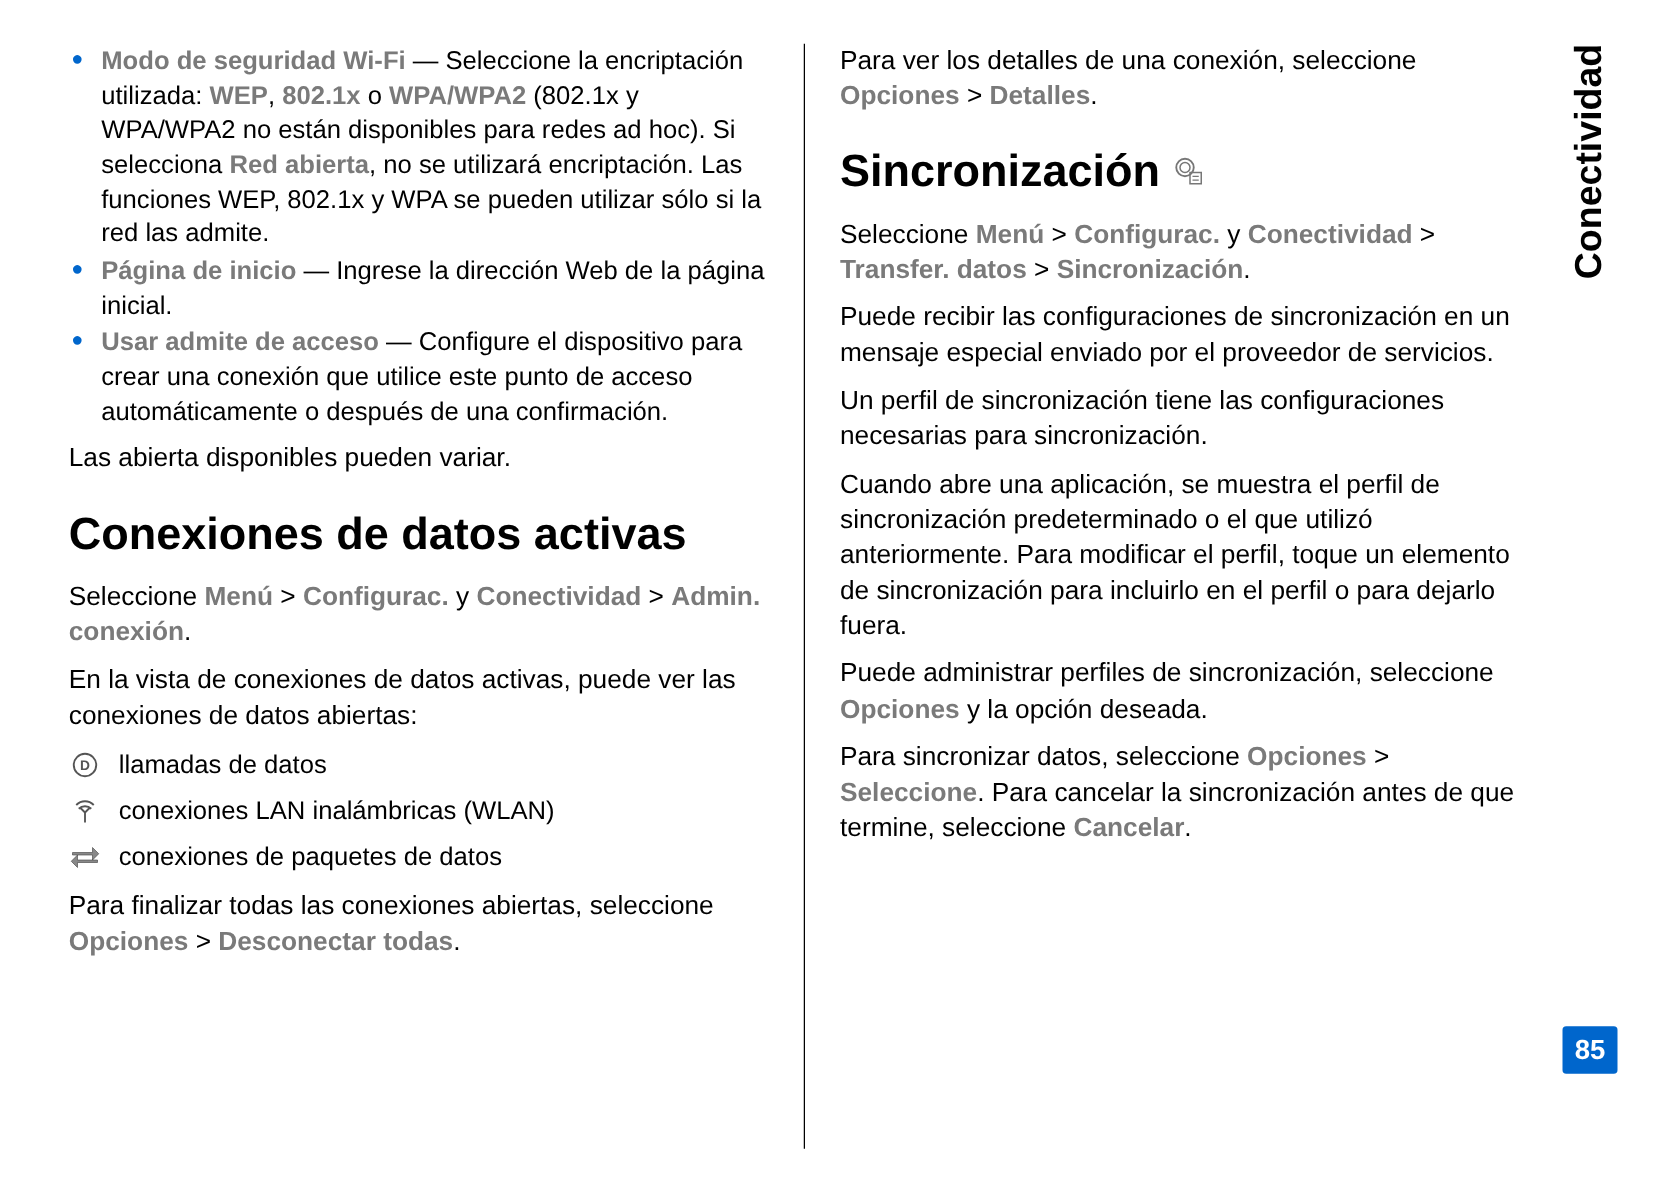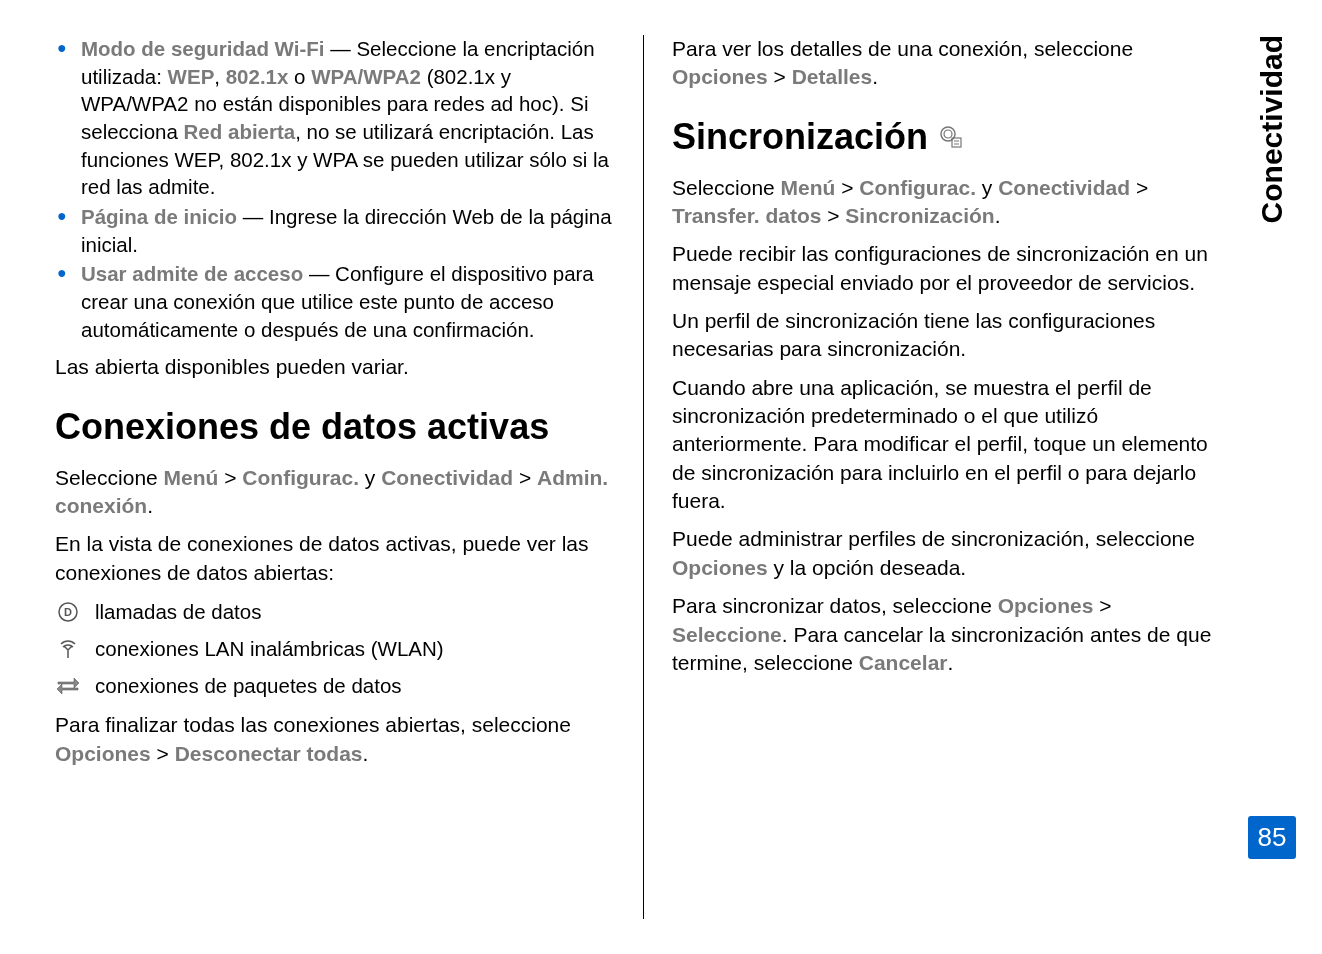--- a/index.html
+++ b/index.html
@@ -43,22 +43,22 @@
   .section-label {
     writing-mode: vertical-rl;
     transform: rotate(180deg);
     font-weight: bold;
     font-size: 30px;
     color: #000;
   }
   .page-number {
     background: #0066cc;
     color: #fff;
-    font-weight: normal;
-    font-size: 26px;
+    font-weight: bold;
+    font-size: 22px;
     padding: 6px 10px;
     border-radius: 3px;
   }
   p {
     font-size: 21px;
     line-height: 1.35;
     margin-bottom: 10px;
   }
   h1 {
     font-size: 36px;

